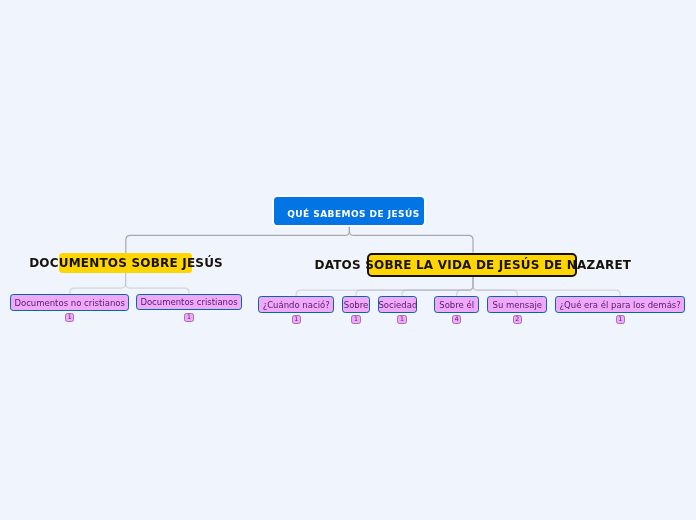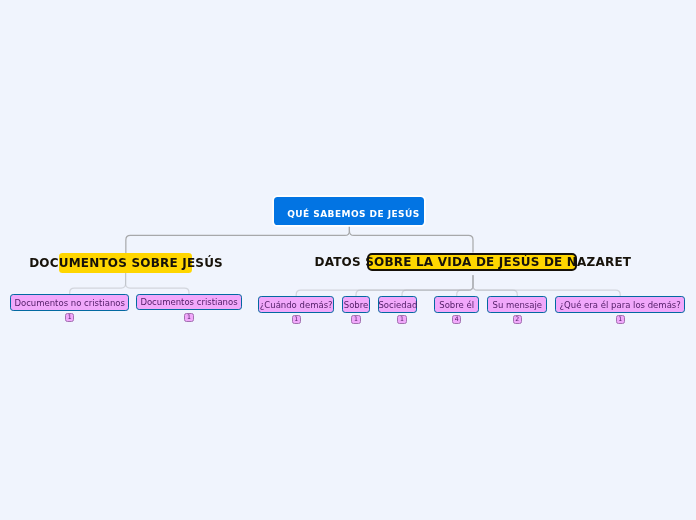--- a/index.html
+++ b/index.html
@@ -58,22 +58,22 @@
       <path d="M473 275.2 V285.65 Q473 290.15 477.5 290.15 H512.8 Q517.3 290.15 517.3 294.65 V296.4" fill="none" stroke="#abadb2" stroke-opacity="0.43" stroke-width="1.2" stroke-linecap="butt"></path>
       <path d="M473 275.2 V285.65 Q473 290.15 477.5 290.15 H615.7 Q620.2 290.15 620.2 294.65 V296.4" fill="none" stroke="#abadb2" stroke-opacity="0.43" stroke-width="1.2" stroke-linecap="butt"></path>
     </svg>
   <div id="nodes">
       <div class="node root" style="left: 273.5px; top: 197.4px; width: 150.9px; height: 27.8px; filter: blur(0px);">QUÉ SABEMOS DE JESÚS</div>
       <div class="node lvl2" style="left: 59px; top: 253px; width: 132.5px; height: 19.7px; filter: blur(0px);">DOCUMENTOS SOBRE JESÚS</div>
       <div class="node lvl3" style="left: 10px; top: 294.3px; width: 119.4px; height: 16.7px; filter: blur(0px);">Documentos no cristianos</div>
       <div class="badge" style="left: 65.05px; top: 313.2px; width: 9.3px; height: 8.7px; filter: blur(0px);">1</div>
       <div class="node lvl3" style="left: 136px; top: 294.3px; width: 106px; height: 16px; filter: blur(0px);">Documentos cristianos</div>
       <div class="badge" style="left: 184.35px; top: 313.2px; width: 9.3px; height: 8.7px; filter: blur(0px);">1</div>
-      <div class="node lvl2 sel" style="left: 366.9px; top: 252.6px; width: 210.3px; height: 18px; filter: blur(0px);">DATOS SOBRE LA VIDA DE JESÚS DE NAZARET</div>
-      <div class="node lvl3" style="left: 258.2px; top: 296.4px; width: 76px; height: 16.7px; filter: blur(0px);">¿Cuándo demás?</div>
+      <div class="node lvl2 sel" style="left: 366.9px; top: 252.6px; width: 210.3px; height: 24px; filter: blur(0px);">DATOS SOBRE LA VIDA DE JESÚS DE NAZARET</div>
+      <div class="node lvl3" style="left: 258.2px; top: 296.4px; width: 76px; height: 16.7px; filter: blur(0px);">¿Cuándo nació?</div>
       <div class="badge" style="left: 291.55px; top: 315.3px; width: 9.3px; height: 8.7px; filter: blur(0px);">1</div>
       <div class="node lvl3" style="left: 342px; top: 296.4px; width: 28px; height: 16.7px; filter: blur(0px);">Sobre</div>
       <div class="badge" style="left: 351.35px; top: 315.3px; width: 9.3px; height: 8.7px; filter: blur(0px);">1</div>
       <div class="node lvl3" style="left: 378.4px; top: 296.4px; width: 39px; height: 16.7px; filter: blur(0px);">Sociedad</div>
       <div class="badge" style="left: 397.35px; top: 315.3px; width: 9.3px; height: 8.7px; filter: blur(0px);">1</div>
       <div class="node lvl3" style="left: 434.2px; top: 296.4px; width: 45px; height: 16.7px; filter: blur(0px);">Sobre él</div>
       <div class="badge" style="left: 452.05px; top: 315.3px; width: 9.3px; height: 8.7px; filter: blur(0px);">4</div>
       <div class="node lvl3" style="left: 487.3px; top: 296.4px; width: 60px; height: 16.7px; filter: blur(0px);">Su mensaje</div>
       <div class="badge" style="left: 512.65px; top: 315.3px; width: 9.3px; height: 8.7px; filter: blur(0px);">2</div>
       <div class="node lvl3" style="left: 555.2px; top: 296.4px; width: 130px; height: 16.7px; filter: blur(0px);">¿Qué era él para los demás?</div>

